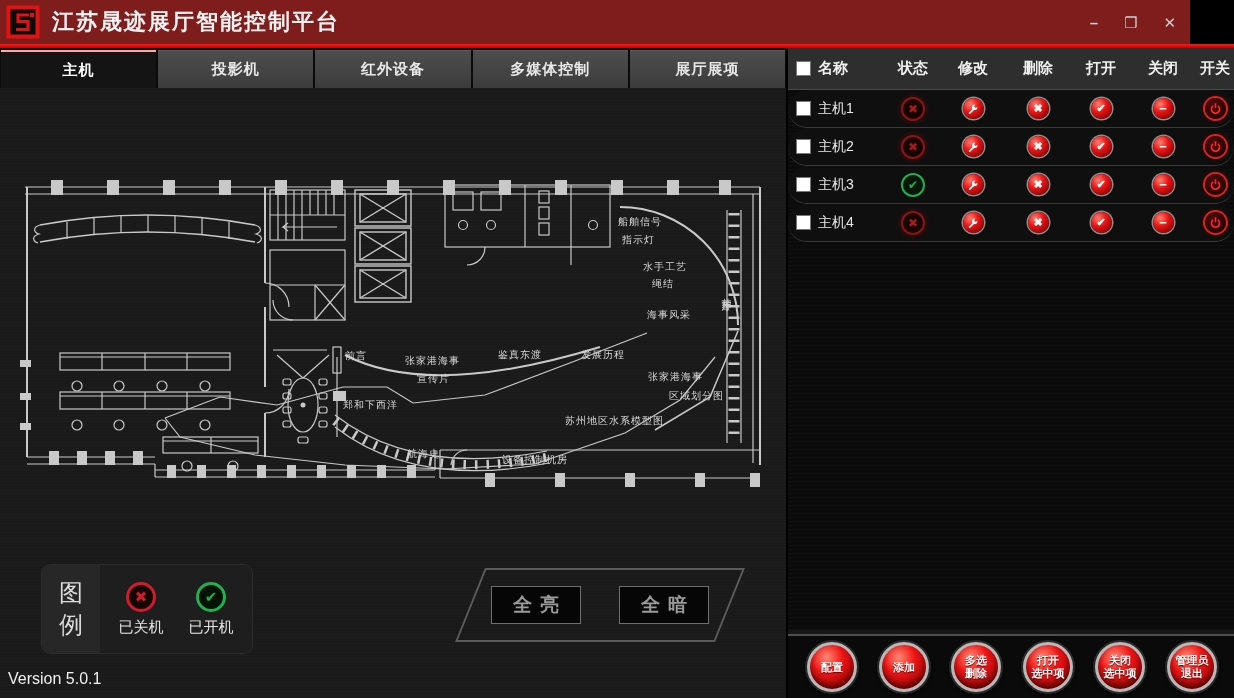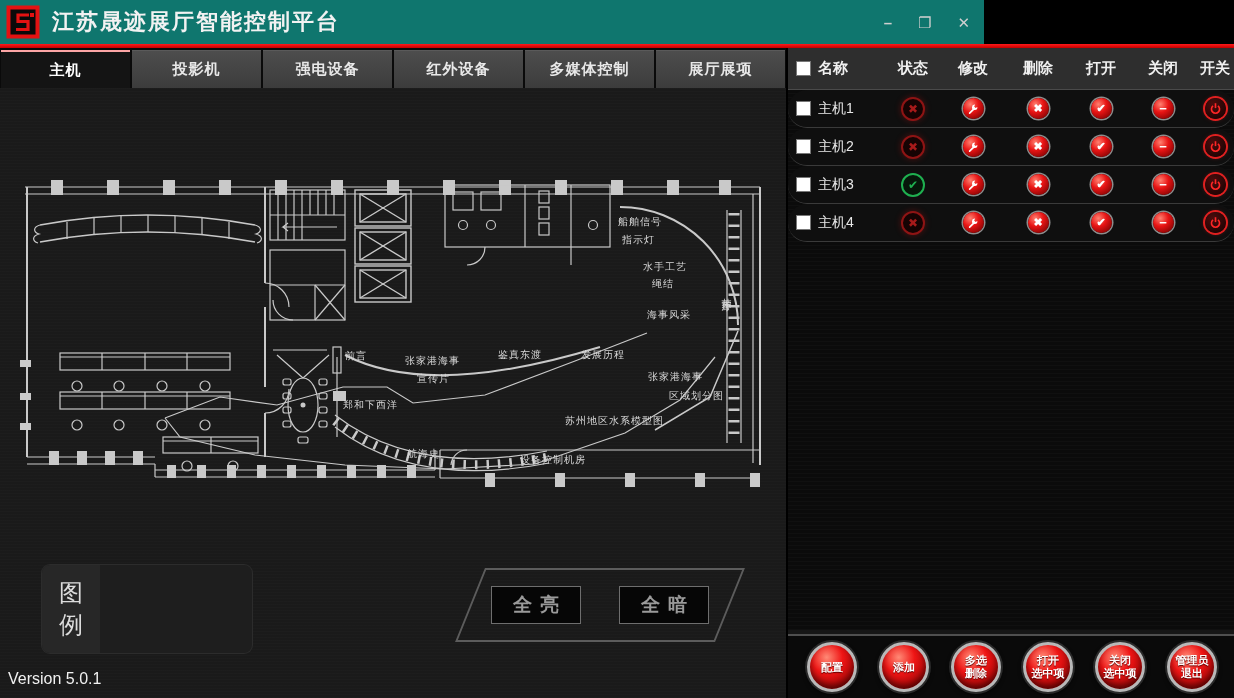--- a/index.html
+++ b/index.html
@@ -1,22 +1,22 @@
 <!DOCTYPE html>
 <html><head>
 <meta charset="utf-8">
 <style>
   * { margin:0; padding:0; box-sizing:border-box; }
   html,body { width:1234px; height:698px; overflow:hidden; background:#000;
     font-family:"Liberation Sans","DejaVu Sans",sans-serif; }
   #app { position:relative; width:1234px; height:698px; background:#000; }
 
   
-  #titlebar { position:absolute; left:0; top:0; width:984px; height:44px;
-    background:#0f766e; display:flex; align-items:center; }
+  #titlebar { position:absolute; left:0; top:0; width:1190px; height:44px;
+    background:#7f1d1d; display:flex; align-items:center; }
   #logo { width:34px; height:34px; margin-left:6px; }
   #app-title { color:#f2f2f2; font-size:22px; font-weight:bold; margin-left:12px; letter-spacing:2px; }
   #win-controls { position:absolute; right:14px; top:0; height:44px; display:flex; align-items:center; gap:26px; }
   .win-btn { color:#cfcfcf; font-size:15px; font-weight:bold; cursor:default; line-height:1; }
   #redline { position:absolute; left:0; top:44px; width:1234px; height:4px;
     background:linear-gradient(#ff1a1a,#c40000); }
 
   
   #tabbar { position:absolute; left:0; top:48px; width:786px; height:40px;
     background:#0a0a0a; display:flex; align-items:stretch; }
@@ -132,23 +132,20 @@
   <div id="tabbar">
 
       <div class="tab active">
         <span>主机</span>
       </div>
 
       <div class="tab">
         <span>投影机</span>
       </div>
 
-      <div class="tab">
-        <span>强电设备</span>
-      </div>
 
       <div class="tab">
         <span>红外设备</span>
       </div>
 
       <div class="tab">
         <span>多媒体控制</span>
       </div>
 
 
@@ -361,28 +358,40 @@
       <div class="plan-label" style="left:330px; top:184px;">前言</div>
       <div class="plan-label" style="left:390px; top:189px;">张家港海事</div>
       <div class="plan-label" style="left:402px; top:207px;">宣传片</div>
       <div class="plan-label" style="left:483px; top:183px;">鉴真东渡</div>
       <div class="plan-label" style="left:566px; top:183px;">发展历程</div>
       <div class="plan-label" style="left:328px; top:233px;">郑和下西洋</div>
       <div class="plan-label" style="left:633px; top:205px;">张家港海事</div>
       <div class="plan-label" style="left:630px; top:224px;padding-left:24px;">区域划分图</div>
       <div class="plan-label" style="left:392px; top:282px;">航海史</div>
       <div class="plan-label" style="left:550px; top:249px;">苏州地区水系模型图</div>
-      <div class="plan-label" style="left:505px; top:288px;">设备控制机房</div>
+      <div class="plan-label" style="left:487px; top:288px;">设备控制机房</div>
     </div>
 
     <div id="legend">
       <div id="legend-title">
         <span>图</span>
         <span>例</span>
       </div>
+      <div id="legend-items">
+
+          <div class="legend-item">
+            <span class="ring off"></span>
+            <span class="lbl">已关机</span>
+          </div>
+
+          <div class="legend-item">
+            <span class="ring on"></span>
+            <span class="lbl">已开机</span>
+          </div>
+        </div>
     </div>
 
     <div id="scene-box">
       <div id="scene-outline"></div>
       <div id="scene-buttons">
 
           <button class="scene-btn">
             <span>全亮</span>
           </button>
 

